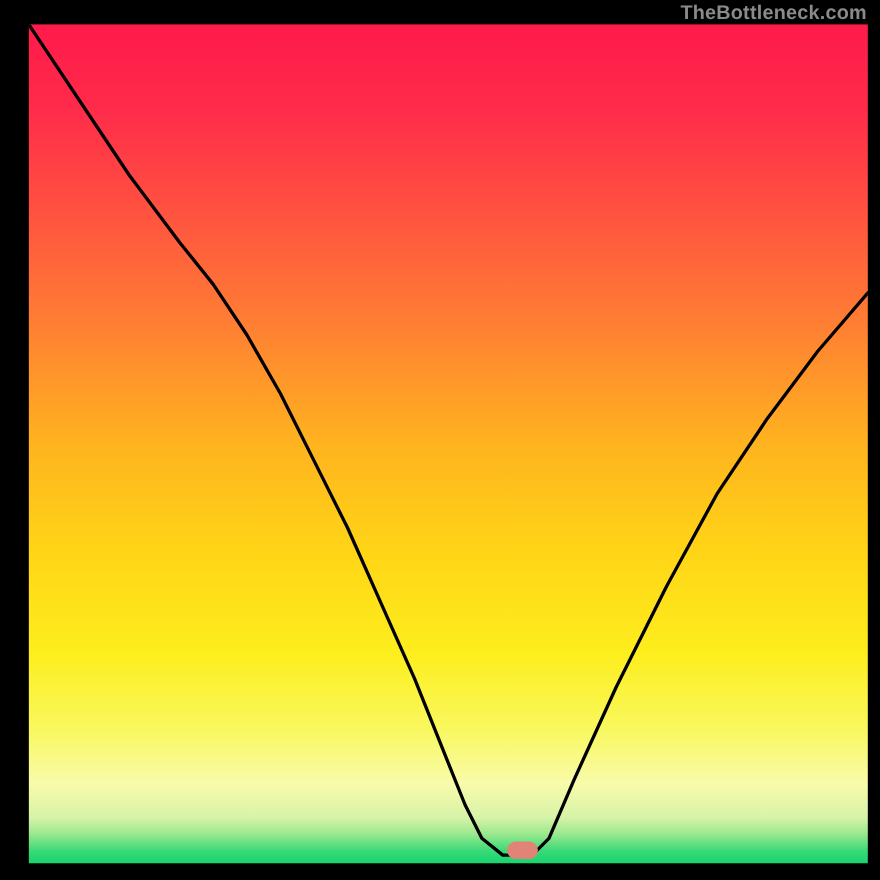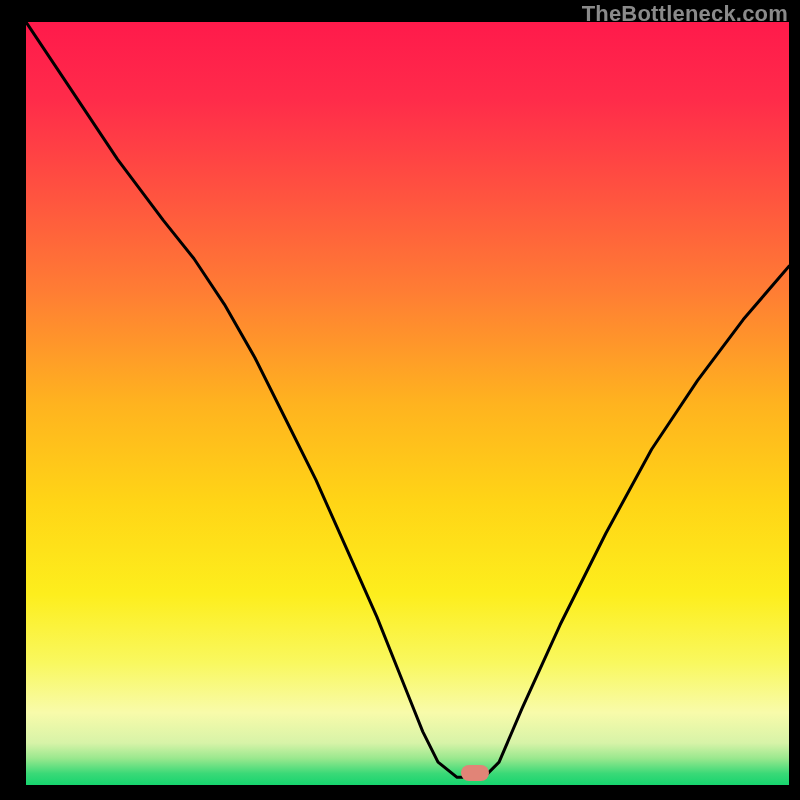--- a/index.html
+++ b/index.html
@@ -30,21 +30,21 @@
     position: absolute;
     left: 0;
     top: 0;
     width: 100%;
     height: 100%;
   }
   .watermark {
     position: absolute;
     top: 1px;
     right: 12px;
-    font-size: 22px;
+    font-size: 18px;
     font-weight: 600;
     color: #8a8a8a;
     letter-spacing: 0.2px;
   }
   .curve {
     position: absolute;
     left: 0;
     top: 0;
     width: 100%;
     height: 100%;

